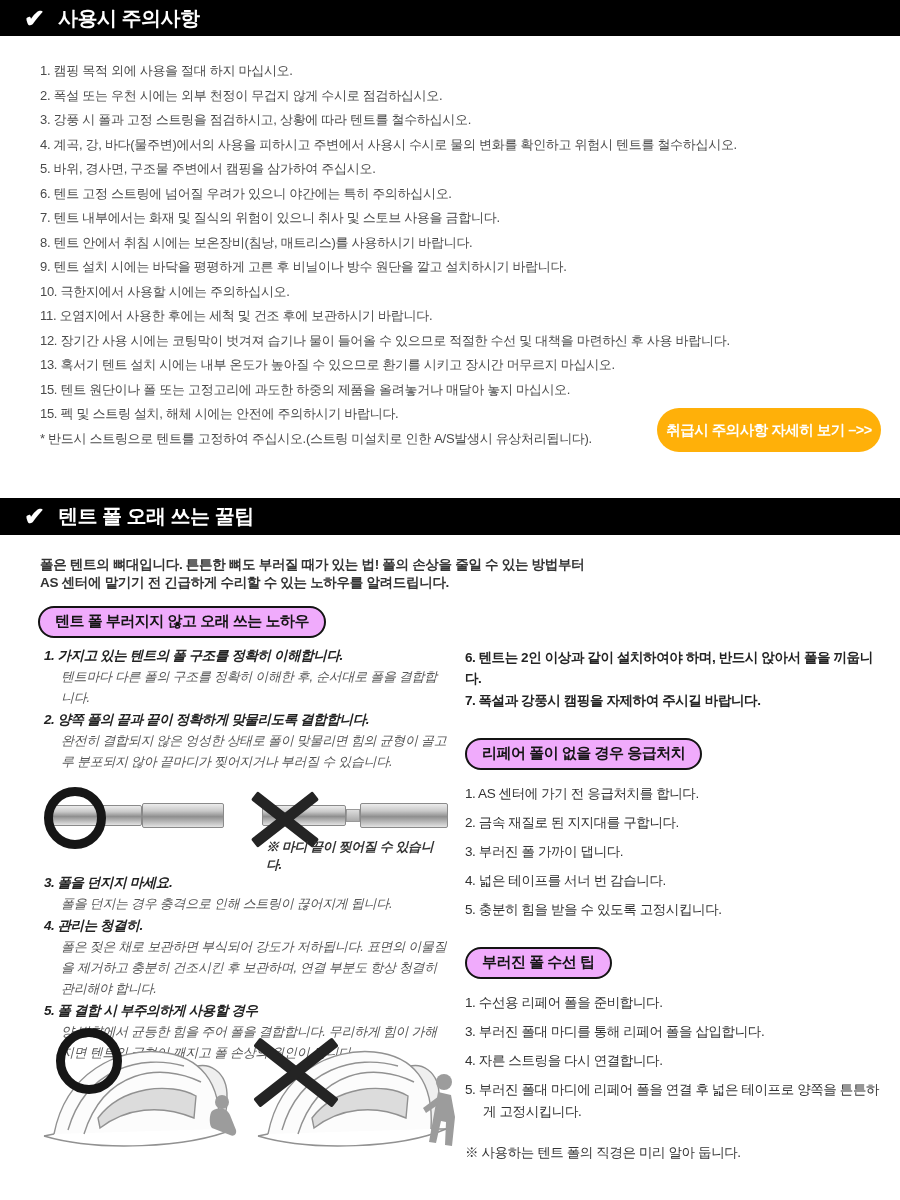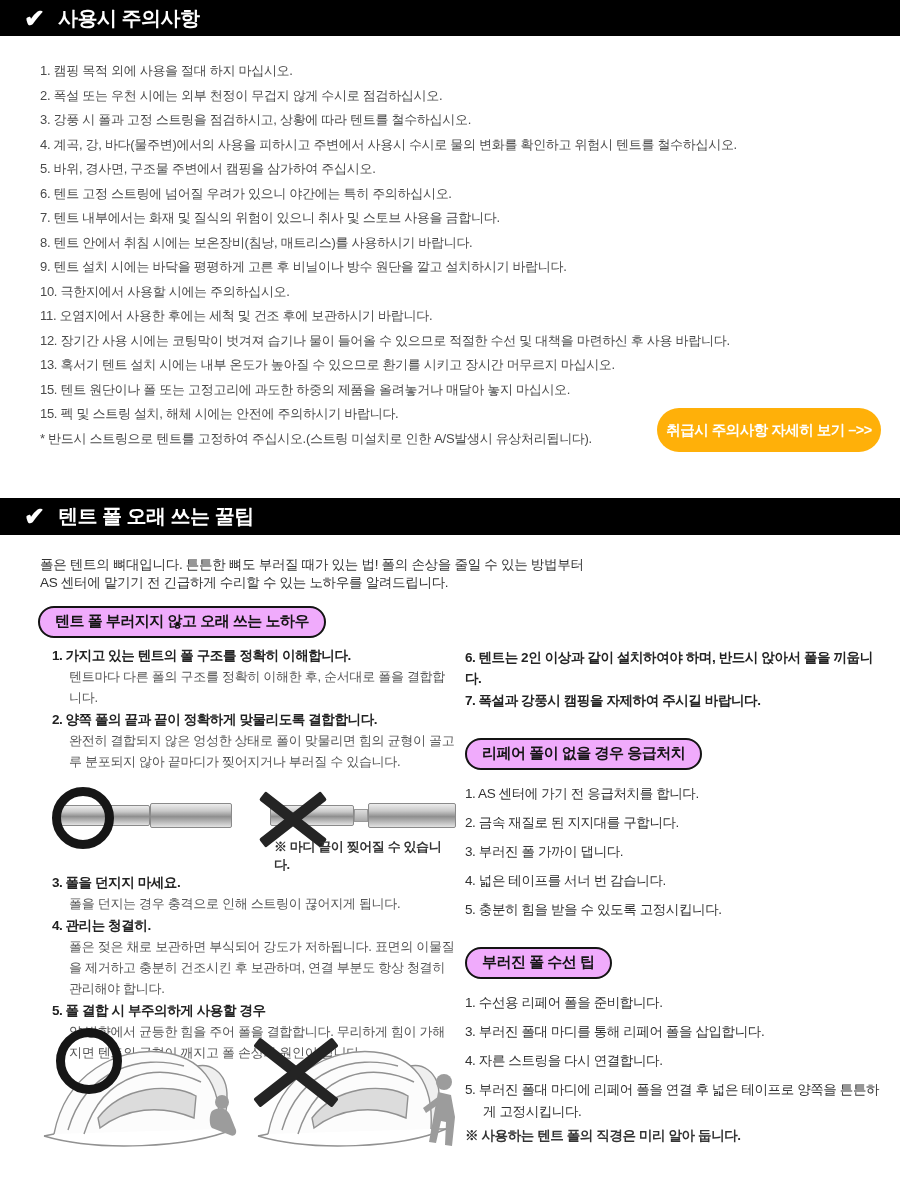--- a/index.html
+++ b/index.html
@@ -23,30 +23,30 @@
 
   
   .detail-btn { position:absolute; left:657px; top:408px; width:224px; height:44px;
     background:#ffb009; border:none; border-radius:24px; color:#fff;
     font-family:"Liberation Sans", sans-serif;
     font-size:14.5px; font-weight:bold; letter-spacing:-0.5px; cursor:pointer;
     display:flex; align-items:center; justify-content:center; }
 
   
   .intro { position:absolute; left:40px; top:556px; width:700px;
-    font-size:13.5px; font-weight:400; color:#333; line-height:18px; letter-spacing:-0.3px; }
+    font-size:13.5px; font-weight:700; color:#333; line-height:18px; letter-spacing:-0.3px; }
 
   
   .boxtitle { display:inline-block; border:2.5px solid #141414; border-radius:16px;
     padding:4px 15px 5px; font-size:15px; font-weight:bold; color:#141414;
     letter-spacing:-0.5px; background:#f0abfc; }
   #knowhow-box { position:absolute; left:38px; top:606px; }
 
   
-  .kh-left { position:absolute; left:52px; top:645px; width:404px; }
+  .kh-left { position:absolute; left:44px; top:645px; width:404px;font-style:italic; }
   .kh-t { font-size:13.5px; font-weight:bold; color:#222; line-height:21px; letter-spacing:-0.4px; }
   .kh-t .no { margin-right:3px; }
   .kh-d { font-size:13px; color:#555; line-height:21px; padding-left:17px;
     letter-spacing:-0.3px; margin-bottom:1px; }
 
   
   .pole-fig { position:relative; height:90px; margin:6px 0 4px; }
   .pole-seg { position:absolute; border:1px solid #8a8a8a; border-radius:2px;
     background:linear-gradient(to bottom,#ececec 0%,#c9c9c9 30%,#8f8f8f 55%,#e3e3e3 100%); }
   .pole-conn { position:absolute; background:linear-gradient(to bottom,#ddd,#aaa); border:1px solid #999; }
@@ -61,21 +61,21 @@
   .pole-caption { position:absolute; left:222px; top:60px; font-size:13px; font-weight:bold;
     color:#333; letter-spacing:-0.4px; }
 
   
   .kh-right { position:absolute; left:465px; top:647px; width:418px; }
   .kh-right .kh-t { margin-bottom:1px; }
   .boxtitle.inflow { margin-top:26px; }
   .slist { margin-top:13px; }
   .slist .sitem { font-size:13.5px; color:#333; line-height:22px; letter-spacing:-0.4px;
     padding-left:18px; text-indent:-18px;margin-top:7px; }
-  .snote { margin-top:3px; font-size:13.5px; font-weight:bold; color:#333;
+  .snote { margin-top:20px; font-size:13.5px; font-weight:normal; color:#333;
     letter-spacing:-0.4px; line-height:20px; }
 
   
   .tent-zone { position:absolute; left:38px; top:1026px; width:430px; height:140px; }
   .tent-fig { position:absolute; top:0; width:205px; height:130px; }
   #tent-ok { left:0; }
   #tent-bad { left:218px; }
   .ring.tent-ring { position:absolute; width:66px; height:66px; left:18px; top:2px; z-index:2; }
   .xmark.tent-x { position:absolute; width:100px; height:100px; left:-10px; top:-4px; z-index:2; }
   .tent-svg { position:absolute; left:0; top:8px; }

